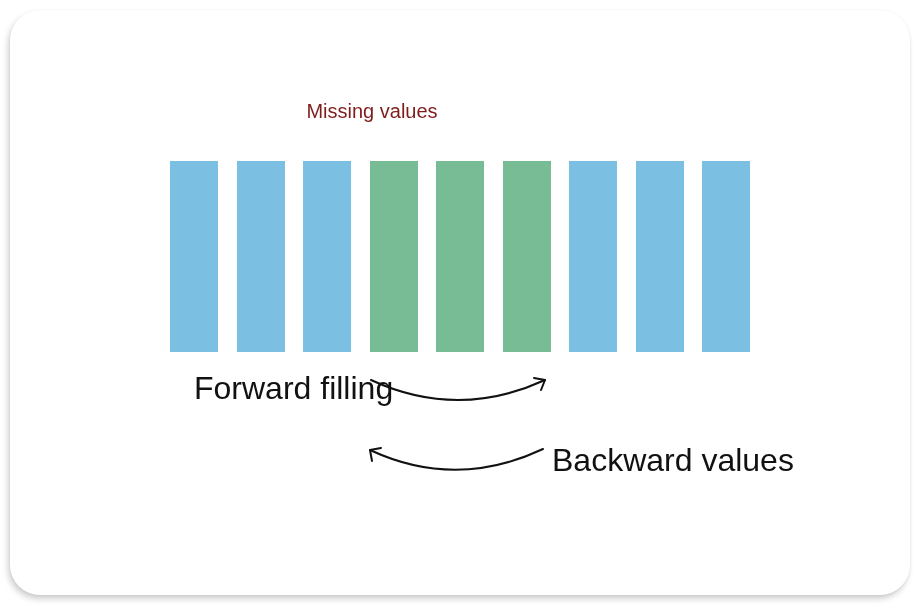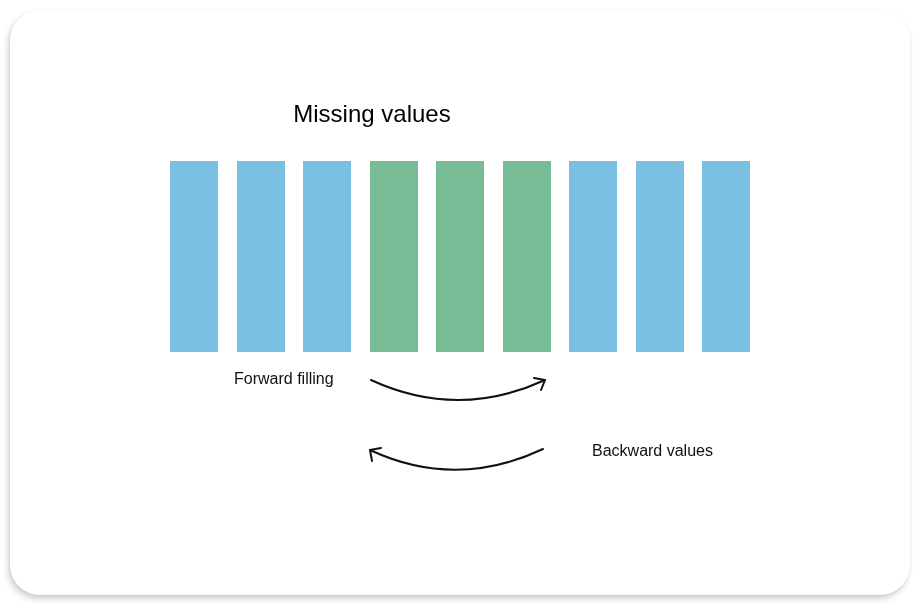--- a/index.html
+++ b/index.html
@@ -16,35 +16,34 @@
       width: 900px; height: 585px;
       background: #ffffff;
       border-radius: 30px;
       box-shadow: -2px 4px 6px rgba(0,0,0,0.18), 0 1px 3px rgba(0,0,0,0.06);
     }
     .title {
       position: absolute;
       left: 0; width: 744px;
       top: 100px;
       text-align: center;
-      font-size: 24px;
-      color: #000000;
+      font-size: 20px;
+      color: #7f1d1d;
     }
     .bar {
       position: absolute;
       top: 161px;
       width: 48px;
       height: 191px;
     }
     .label {
       position: absolute;
-      font-size: 16px;
+      font-size: 32px;
       color: #111111;
       white-space: nowrap;
-      margin-left: 40px;
     }
     svg.arrows {
       position: absolute;
       left: 0; top: 0;
       width: 918px; height: 610px;
       pointer-events: none;
     }
   </style>
 </head>
 <body>

